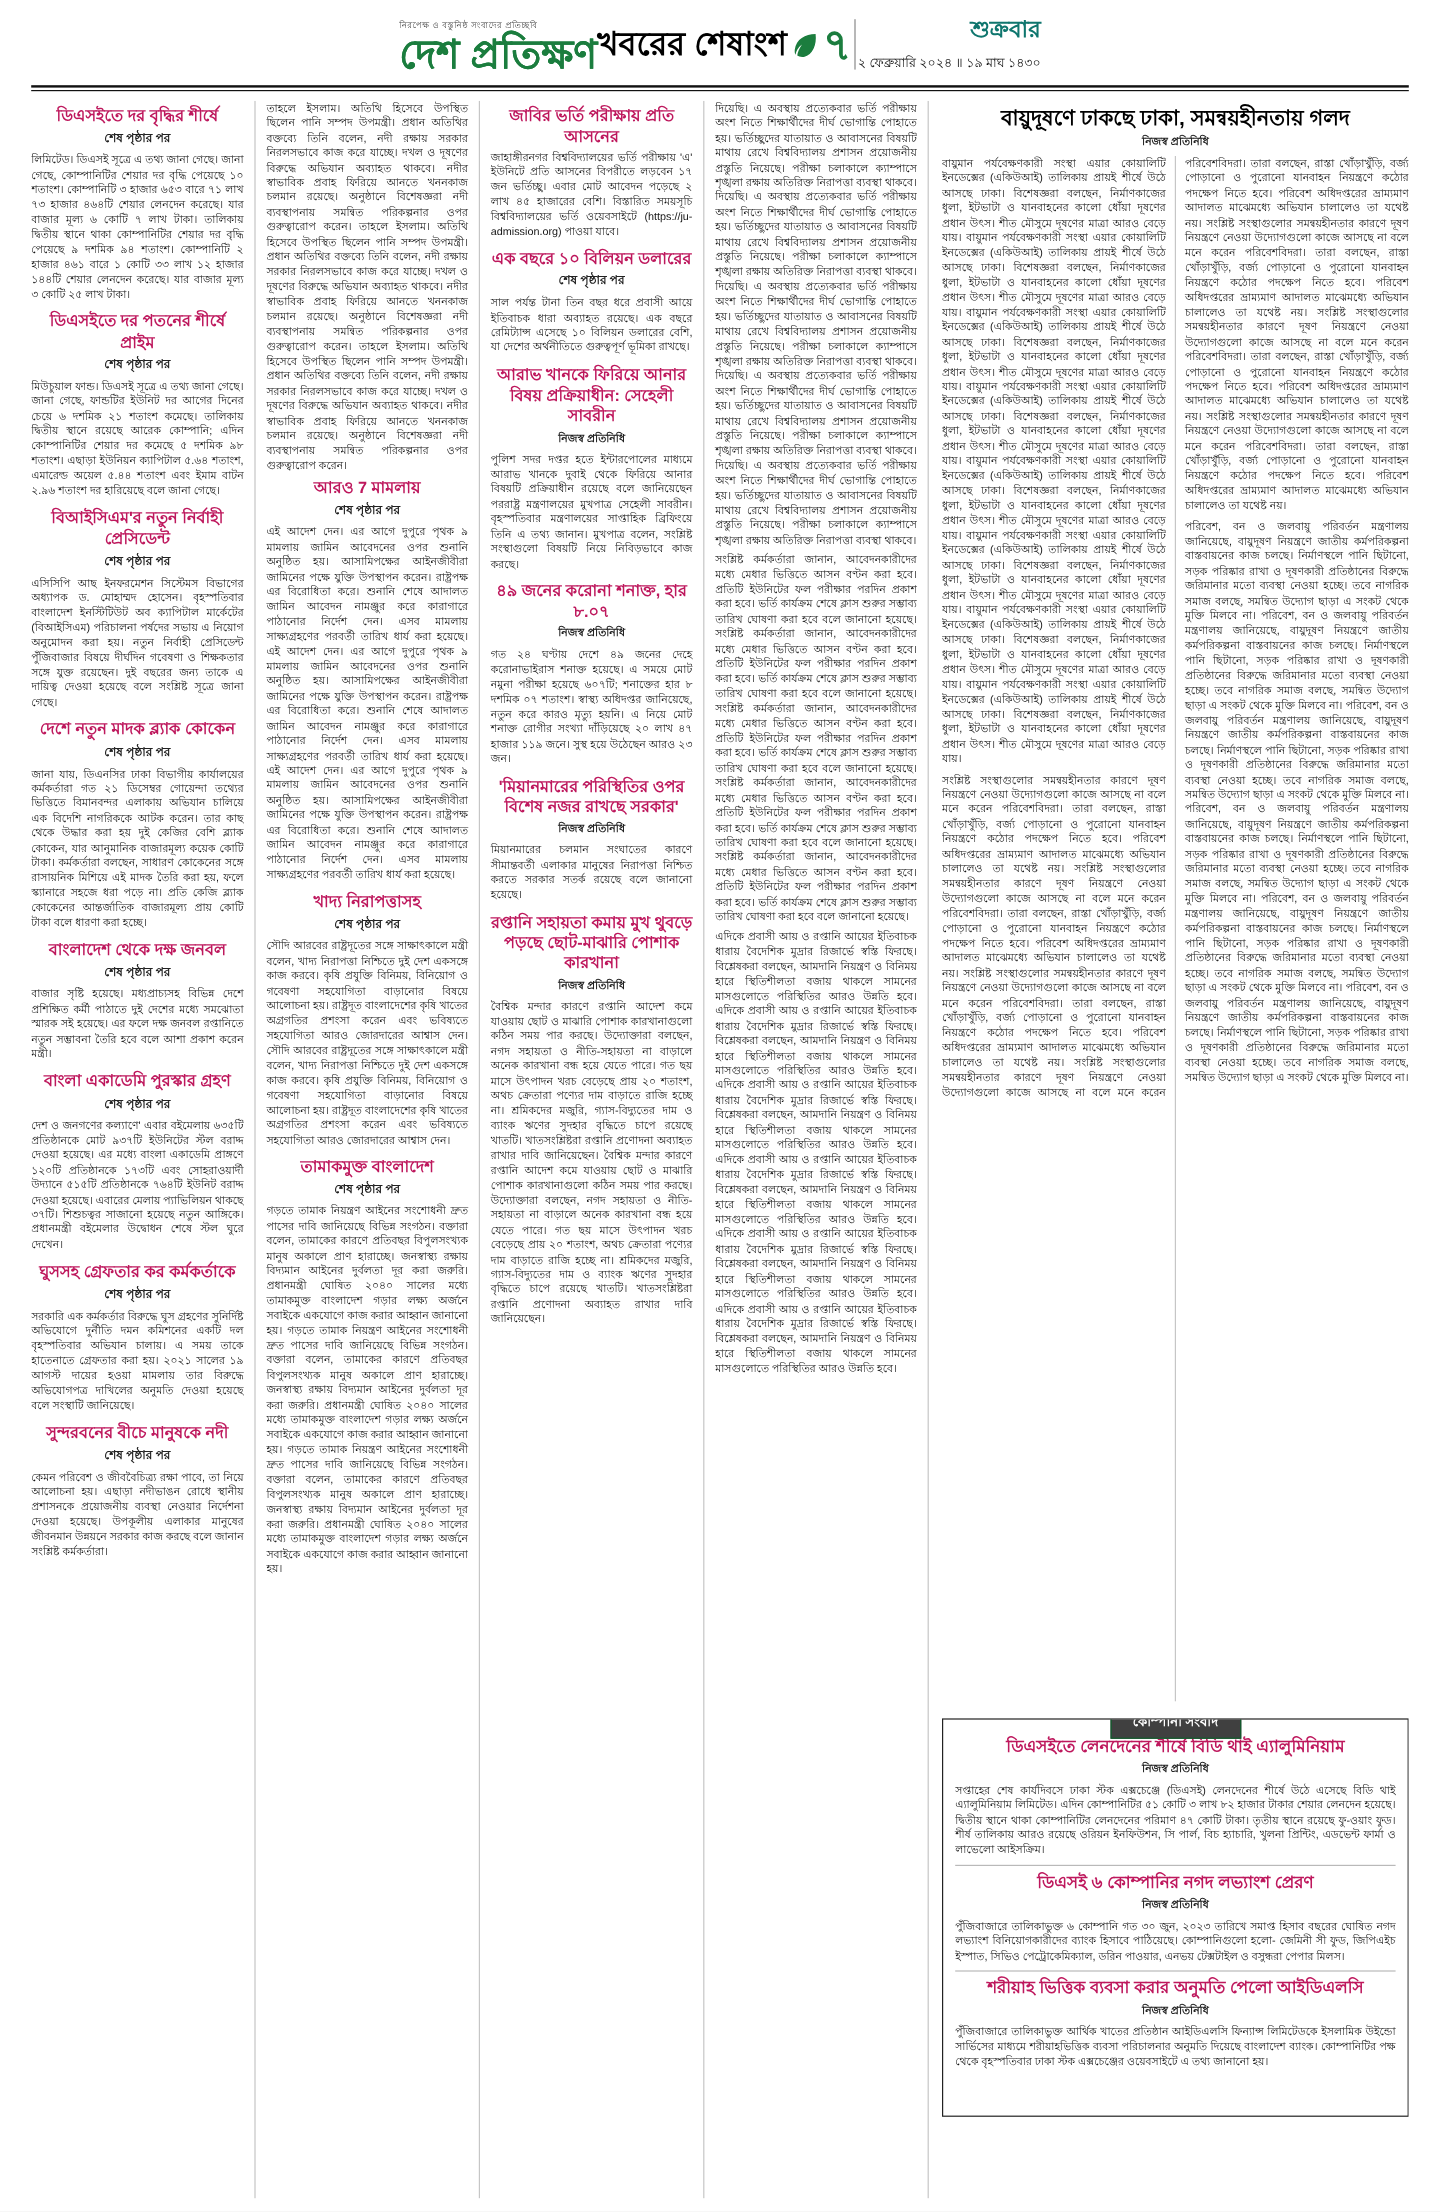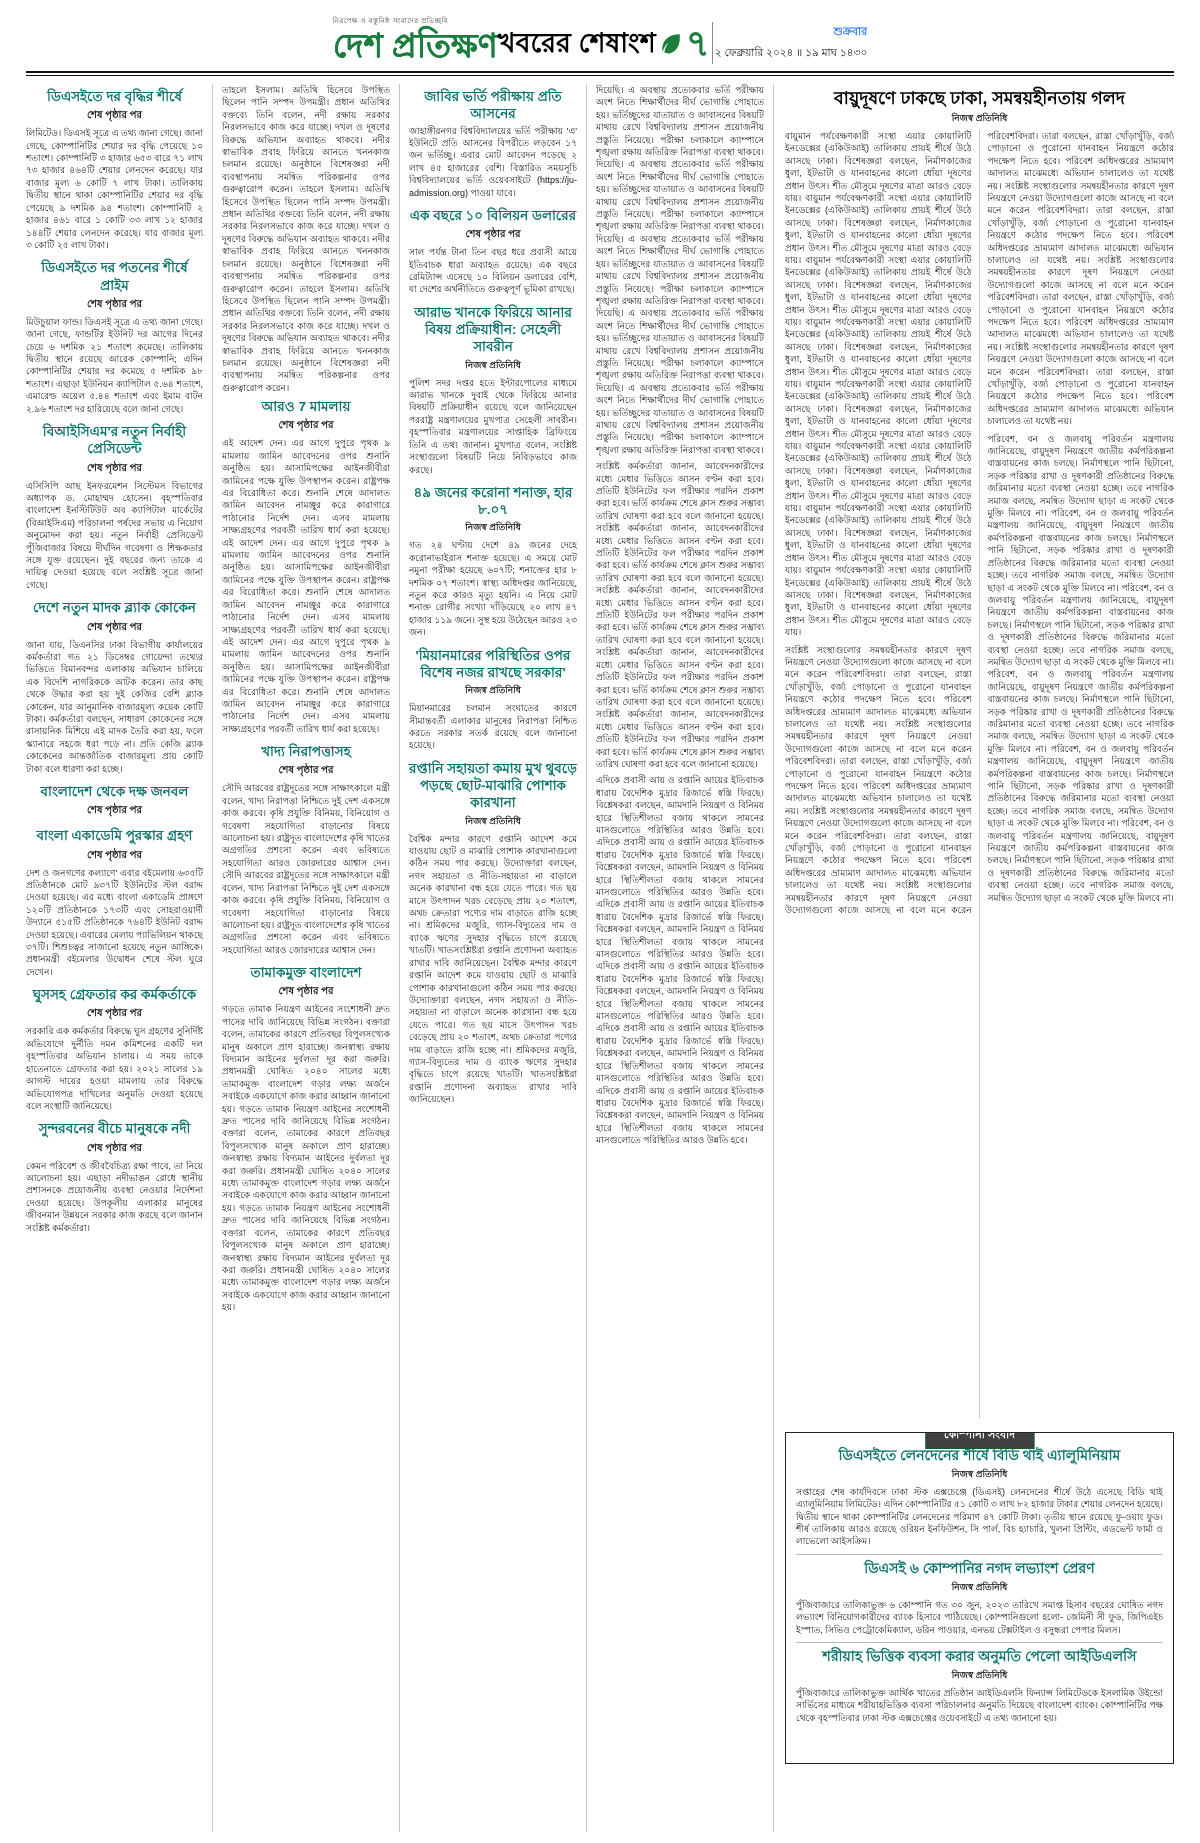--- a/index.html
+++ b/index.html
@@ -10,32 +10,32 @@
   .masthead{display:flex;align-items:flex-end;justify-content:center;padding-top:14px;height:64px}
   .logo-block{display:flex;flex-direction:column;justify-content:flex-end}
   .tagline{font-size:7px;color:#444;letter-spacing:.5px;margin-bottom:2px}
   .logo{font-size:33px;font-weight:bold;color:#1b7d3e;line-height:1.05;text-shadow:0 0 0 #1b7d3e}
   .mast-right{display:flex;align-items:center;gap:2px}
   .section-title{font-size:27px;font-weight:bold;color:#000;line-height:1}
   .leaf{width:26px;height:26px;display:inline-block}
   .pageno{font-size:37px;font-weight:bold;color:#1b7d3e;line-height:1}
   .mast-divider{width:1px;height:42px;background:#8a8a8a}
   .daydate{text-align:right;padding-bottom:2px}
-  .day{font-size:11px;font-weight:bold;color:#3b82f6}
+  .day{font-size:19px;font-weight:bold;color:#0f766e}
   .date{font-size:10.5px;color:#111;margin-top:3px;white-space:nowrap}
   .mast-rule{border-top:2.5px solid #111;margin-top:7px}
   .mast-rule2{border-top:1px solid #111;margin-top:2px}
   
   .content{display:flex;height:1748px;overflow:hidden;margin-top:8px}
   .ncol{width:187px;padding:0 9px;border-right:1px solid #c6c6c6;overflow:hidden}
   .ncol:first-child{padding-left:0}
   .right-region{width:400px;padding-left:11px;overflow:hidden;display:flex;flex-direction:column}
   
   .art{margin-bottom:8px}
-  .hl{font-size:13.5px;font-weight:bold;text-align:center;line-height:1.28;margin:4px 0 2px;color:#0f766e}
+  .hl{font-size:13.5px;font-weight:bold;text-align:center;line-height:1.28;margin:4px 0 2px;color:#be185d}
   .kicker{font-size:10px;font-weight:bold;text-align:center;margin-bottom:3px;color:#222}
   .byline{font-size:9px;font-weight:bold;text-align:center;margin:1px 0 4px;color:#222}
   .btxt{font-size:9px;line-height:1.38;text-align:justify;color:#161616;word-break:break-word}
   .btxt+.btxt{margin-top:4px}
   
   .dhaka-hl{font-size:17.5px;font-weight:bold;text-align:center;line-height:1.25;margin:4px 0 1px;color:#000}
   .dhaka-body{column-count:2;column-gap:16px;column-rule:1px solid #c6c6c6;height:1288px;overflow:hidden;margin-top:3px}
   .dhaka-body .btxt{margin-bottom:5px}
   
   .cobox{border:1.5px solid #222;margin-top:14px;position:relative;padding:14px 10px 6px;height:332px;overflow:hidden;background:#fff}
@@ -91,20 +91,21 @@
         <p class="btxt">এসিসিপি আছ ইনফরমেশন সিস্টেমস বিভাগের অধ্যাপক ড. মোহাম্মদ হোসেন। বৃহস্পতিবার বাংলাদেশ ইনস্টিটিউট অব ক্যাপিটাল মার্কেটের (বিআইসিএম) পরিচালনা পর্ষদের সভায় এ নিয়োগ অনুমোদন করা হয়। নতুন নির্বাহী প্রেসিডেন্ট পুঁজিবাজার বিষয়ে দীর্ঘদিন গবেষণা ও শিক্ষকতার সঙ্গে যুক্ত রয়েছেন। দুই বছরের জন্য তাকে এ দায়িত্ব দেওয়া হয়েছে বলে সংশ্লিষ্ট সূত্রে জানা গেছে।</p>
       </article>
       <article class="art">
         <h2 class="hl">দেশে নতুন মাদক ব্ল্যাক কোকেন</h2>
         <div class="kicker">শেষ পৃষ্ঠার পর</div>
         <p class="btxt">জানা যায়, ডিএনসির ঢাকা বিভাগীয় কার্যালয়ের কর্মকর্তারা গত ২১ ডিসেম্বর গোয়েন্দা তথ্যের ভিত্তিতে বিমানবন্দর এলাকায় অভিযান চালিয়ে এক বিদেশি নাগরিককে আটক করেন। তার কাছ থেকে উদ্ধার করা হয় দুই কেজির বেশি ব্ল্যাক কোকেন, যার আনুমানিক বাজারমূল্য কয়েক কোটি টাকা। কর্মকর্তারা বলছেন, সাধারণ কোকেনের সঙ্গে রাসায়নিক মিশিয়ে এই মাদক তৈরি করা হয়, ফলে স্ক্যানারে সহজে ধরা পড়ে না। প্রতি কেজি ব্ল্যাক কোকেনের আন্তর্জাতিক বাজারমূল্য প্রায় কোটি টাকা বলে ধারণা করা হচ্ছে।</p>
       </article>
       <article class="art">
         <h2 class="hl">বাংলাদেশ থেকে দক্ষ জনবল</h2>
         <div class="kicker">শেষ পৃষ্ঠার পর</div>
+        <p class="btxt">বাজার সৃষ্টি হয়েছে। মধ্যপ্রাচ্যসহ বিভিন্ন দেশে প্রশিক্ষিত কর্মী পাঠাতে দুই দেশের মধ্যে সমঝোতা স্মারক সই হয়েছে। এর ফলে দক্ষ জনবল রপ্তানিতে নতুন সম্ভাবনা তৈরি হবে বলে আশা প্রকাশ করেন মন্ত্রী।</p>
       </article>
       <article class="art">
         <h2 class="hl">বাংলা একাডেমি পুরস্কার গ্রহণ</h2>
         <div class="kicker">শেষ পৃষ্ঠার পর</div>
         <p class="btxt">দেশ ও জনগণের কল্যাণে' এবার বইমেলায় ৬৩৫টি প্রতিষ্ঠানকে মোট ৯৩৭টি ইউনিটের স্টল বরাদ্দ দেওয়া হয়েছে। এর মধ্যে বাংলা একাডেমি প্রাঙ্গণে ১২০টি প্রতিষ্ঠানকে ১৭৩টি এবং সোহরাওয়ার্দী উদ্যানে ৫১৫টি প্রতিষ্ঠানকে ৭৬৪টি ইউনিট বরাদ্দ দেওয়া হয়েছে। এবারের মেলায় প্যাভিলিয়ন থাকছে ৩৭টি। শিশুচত্বর সাজানো হয়েছে নতুন আঙ্গিকে। প্রধানমন্ত্রী বইমেলার উদ্বোধন শেষে স্টল ঘুরে দেখেন।</p>
       </article>
       <article class="art">
         <h2 class="hl">ঘুসসহ গ্রেফতার কর কর্মকর্তাকে</h2>
         <div class="kicker">শেষ পৃষ্ঠার পর</div>
         <p class="btxt">সরকারি এক কর্মকর্তার বিরুদ্ধে ঘুস গ্রহণের সুনির্দিষ্ট অভিযোগে দুর্নীতি দমন কমিশনের একটি দল বৃহস্পতিবার অভিযান চালায়। এ সময় তাকে হাতেনাতে গ্রেফতার করা হয়। ২০২১ সালের ১৯ আগস্ট দায়ের হওয়া মামলায় তার বিরুদ্ধে অভিযোগপত্র দাখিলের অনুমতি দেওয়া হয়েছে বলে সংস্থাটি জানিয়েছে।</p>

